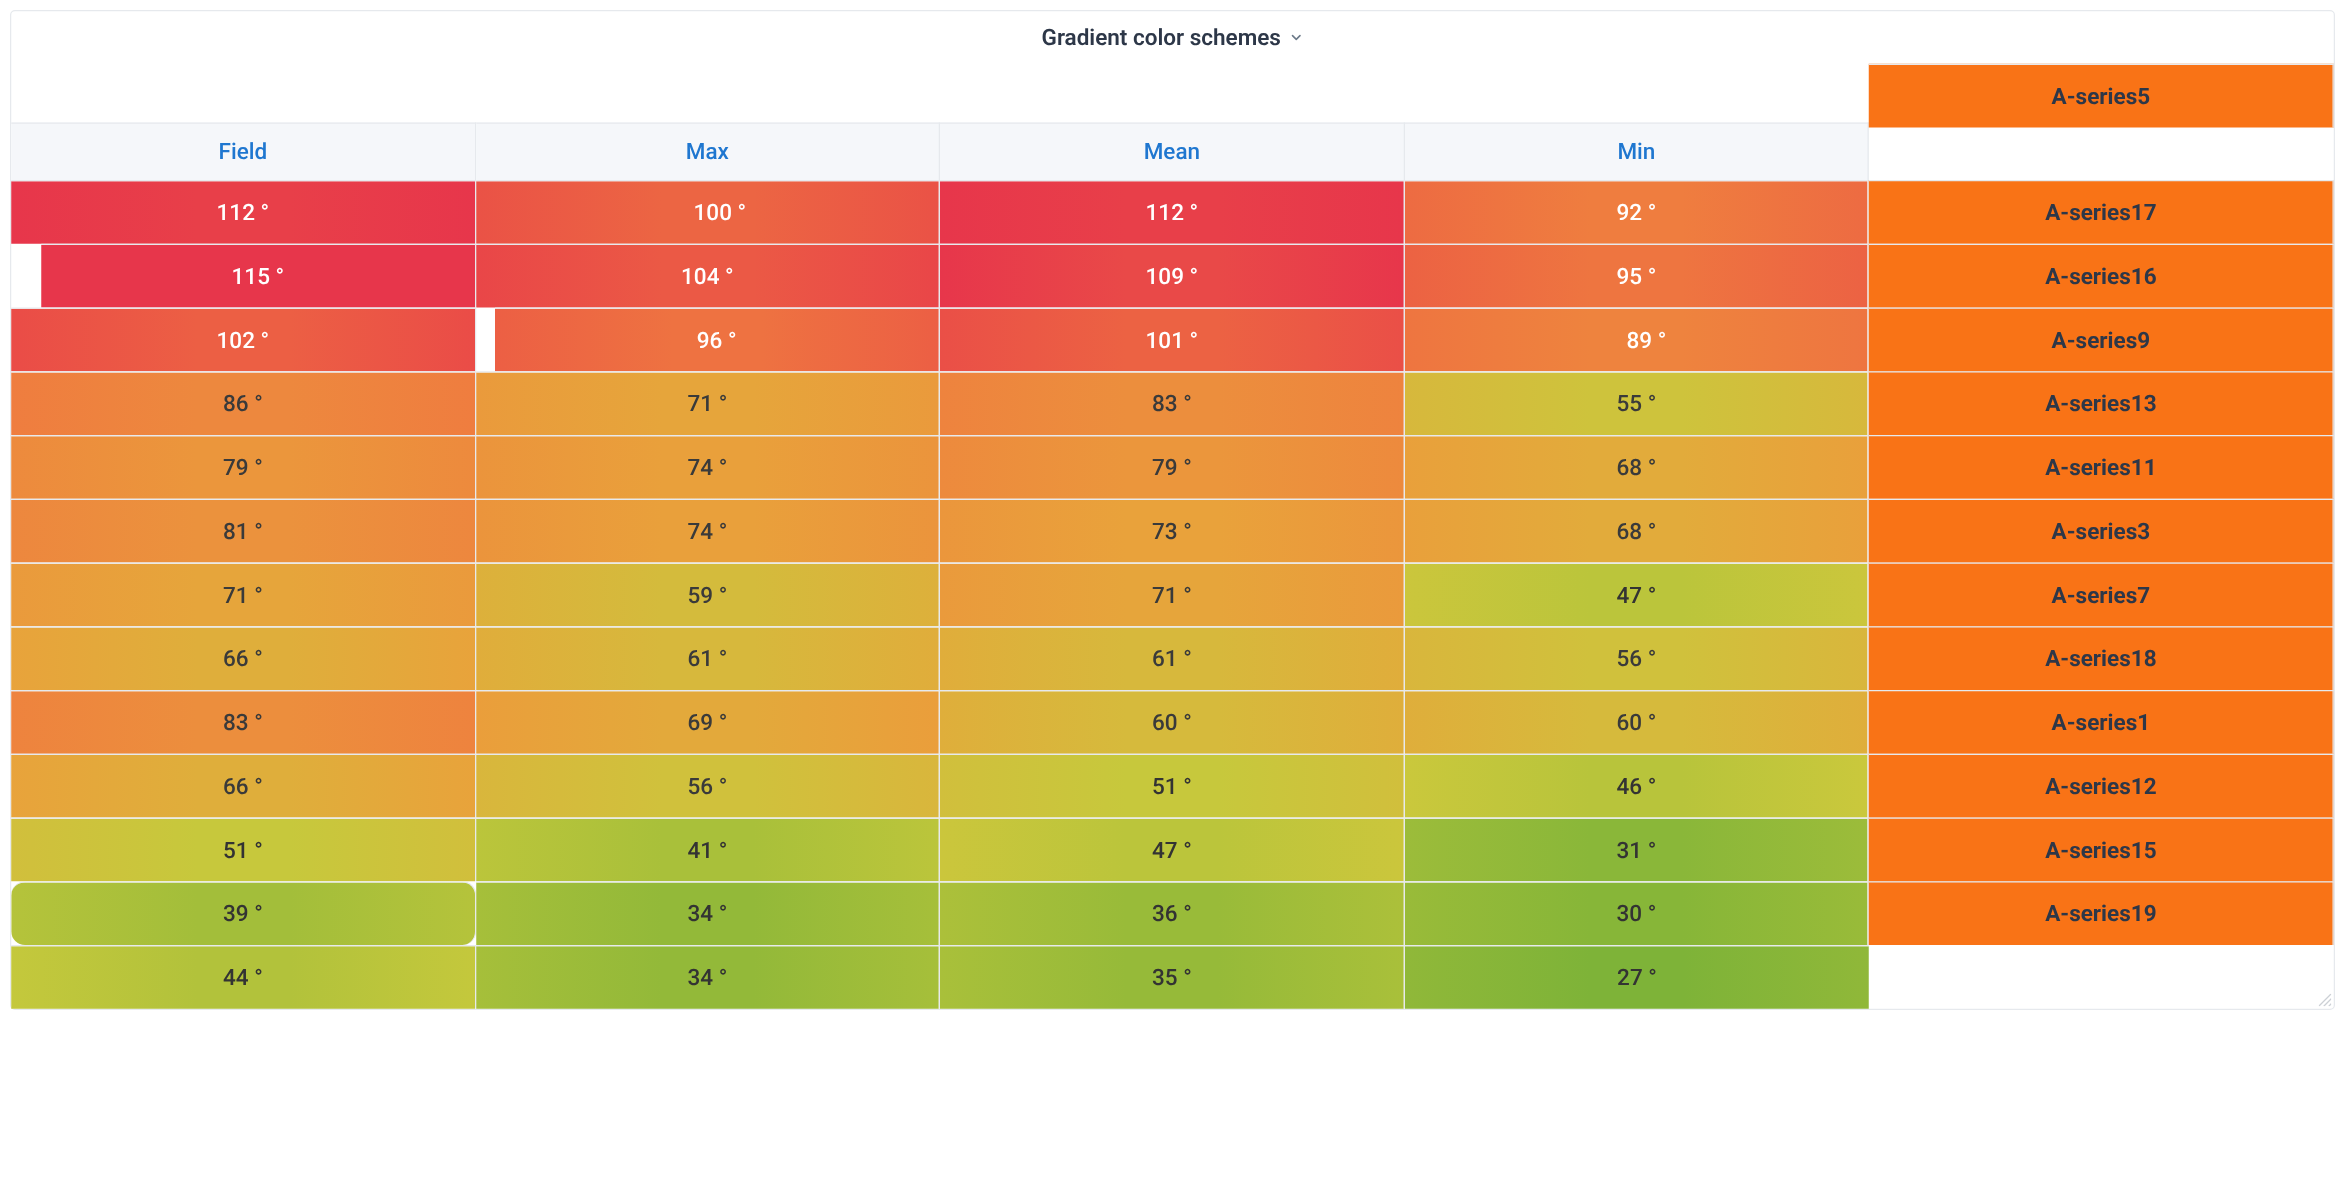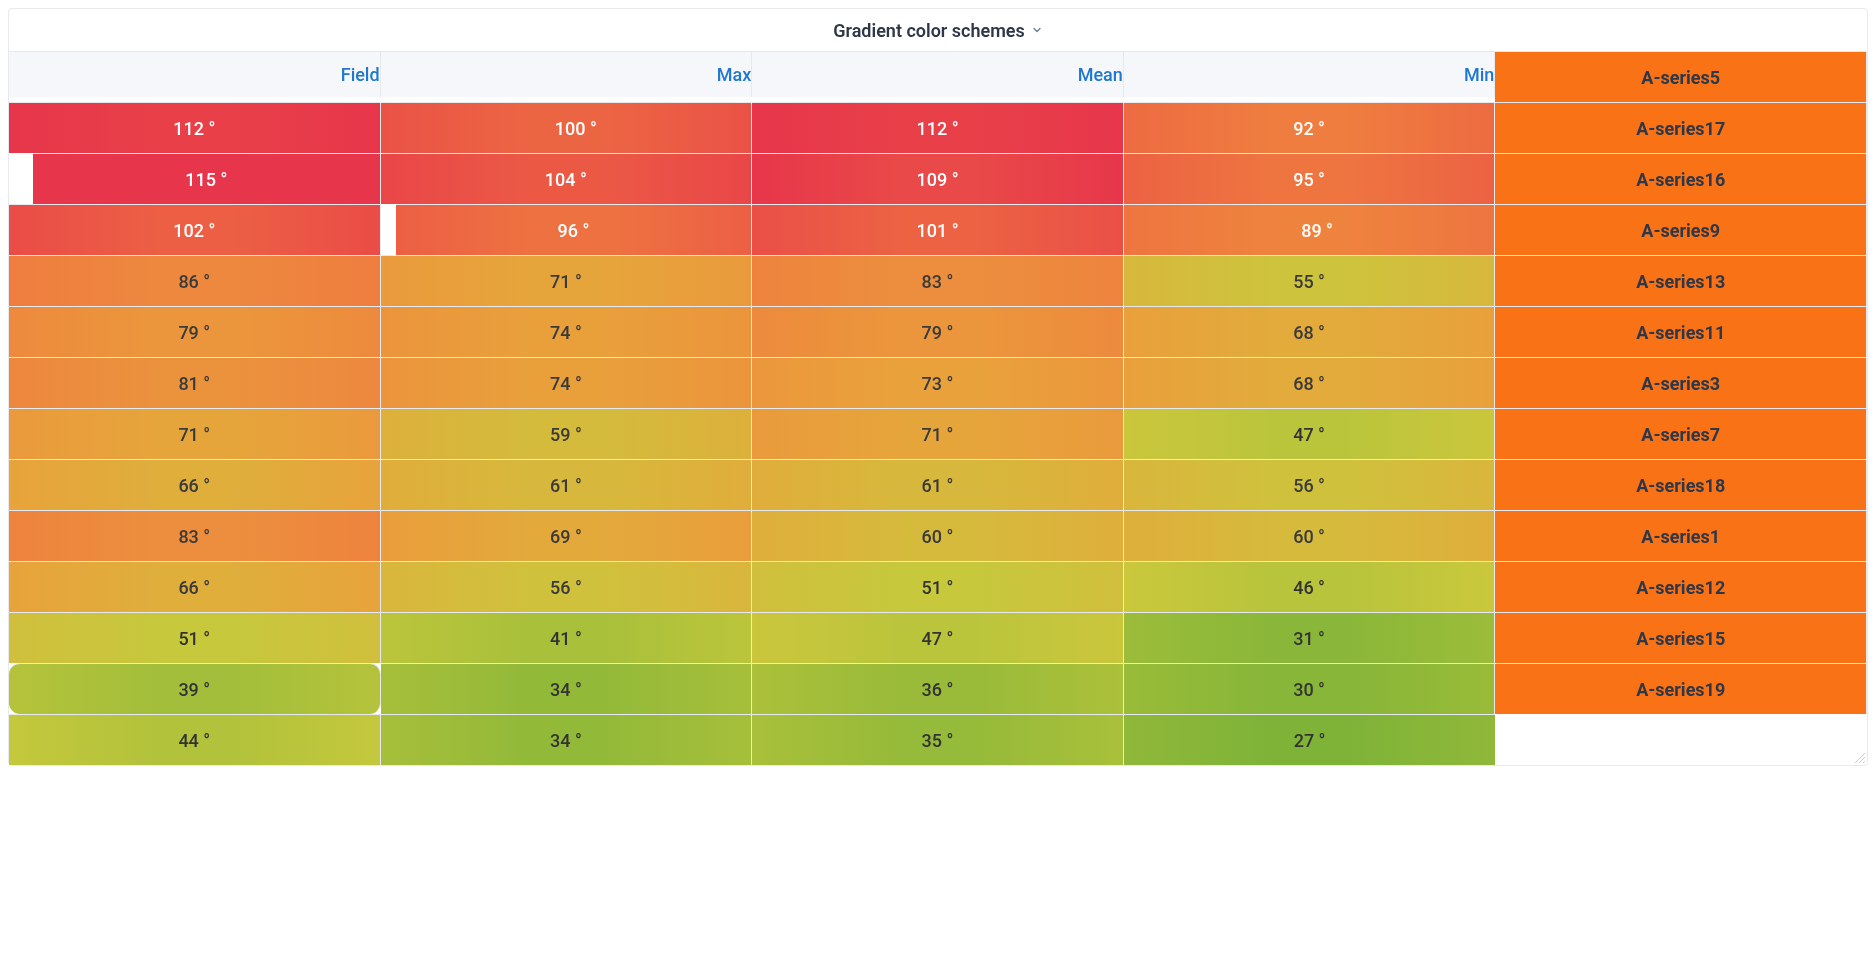--- a/index.html
+++ b/index.html
@@ -42,26 +42,27 @@
     width: 100%;
   }
   .hdr {
     background: var(--header-bg);
     color: var(--header-fg);
     font-size: 18px;
     font-weight: 500;
     height: 46px;
     display: flex;
     align-items: center;
-    justify-content: flex-end;
+    justify-content: center;
     gap: 6px;
     border-top: 1px solid var(--border);
     border-right: 1px solid var(--border);
     cursor: pointer;
     user-select: none;
+    margin-top: 47px;
   }
   .hdr:last-of-type { border-right: none; }
   .hdr .sort-ind {
     display: inline-flex;
     align-items: center;
     line-height: 0;
     font-size: 0;
   }
   .cell {
     height: 51px;

